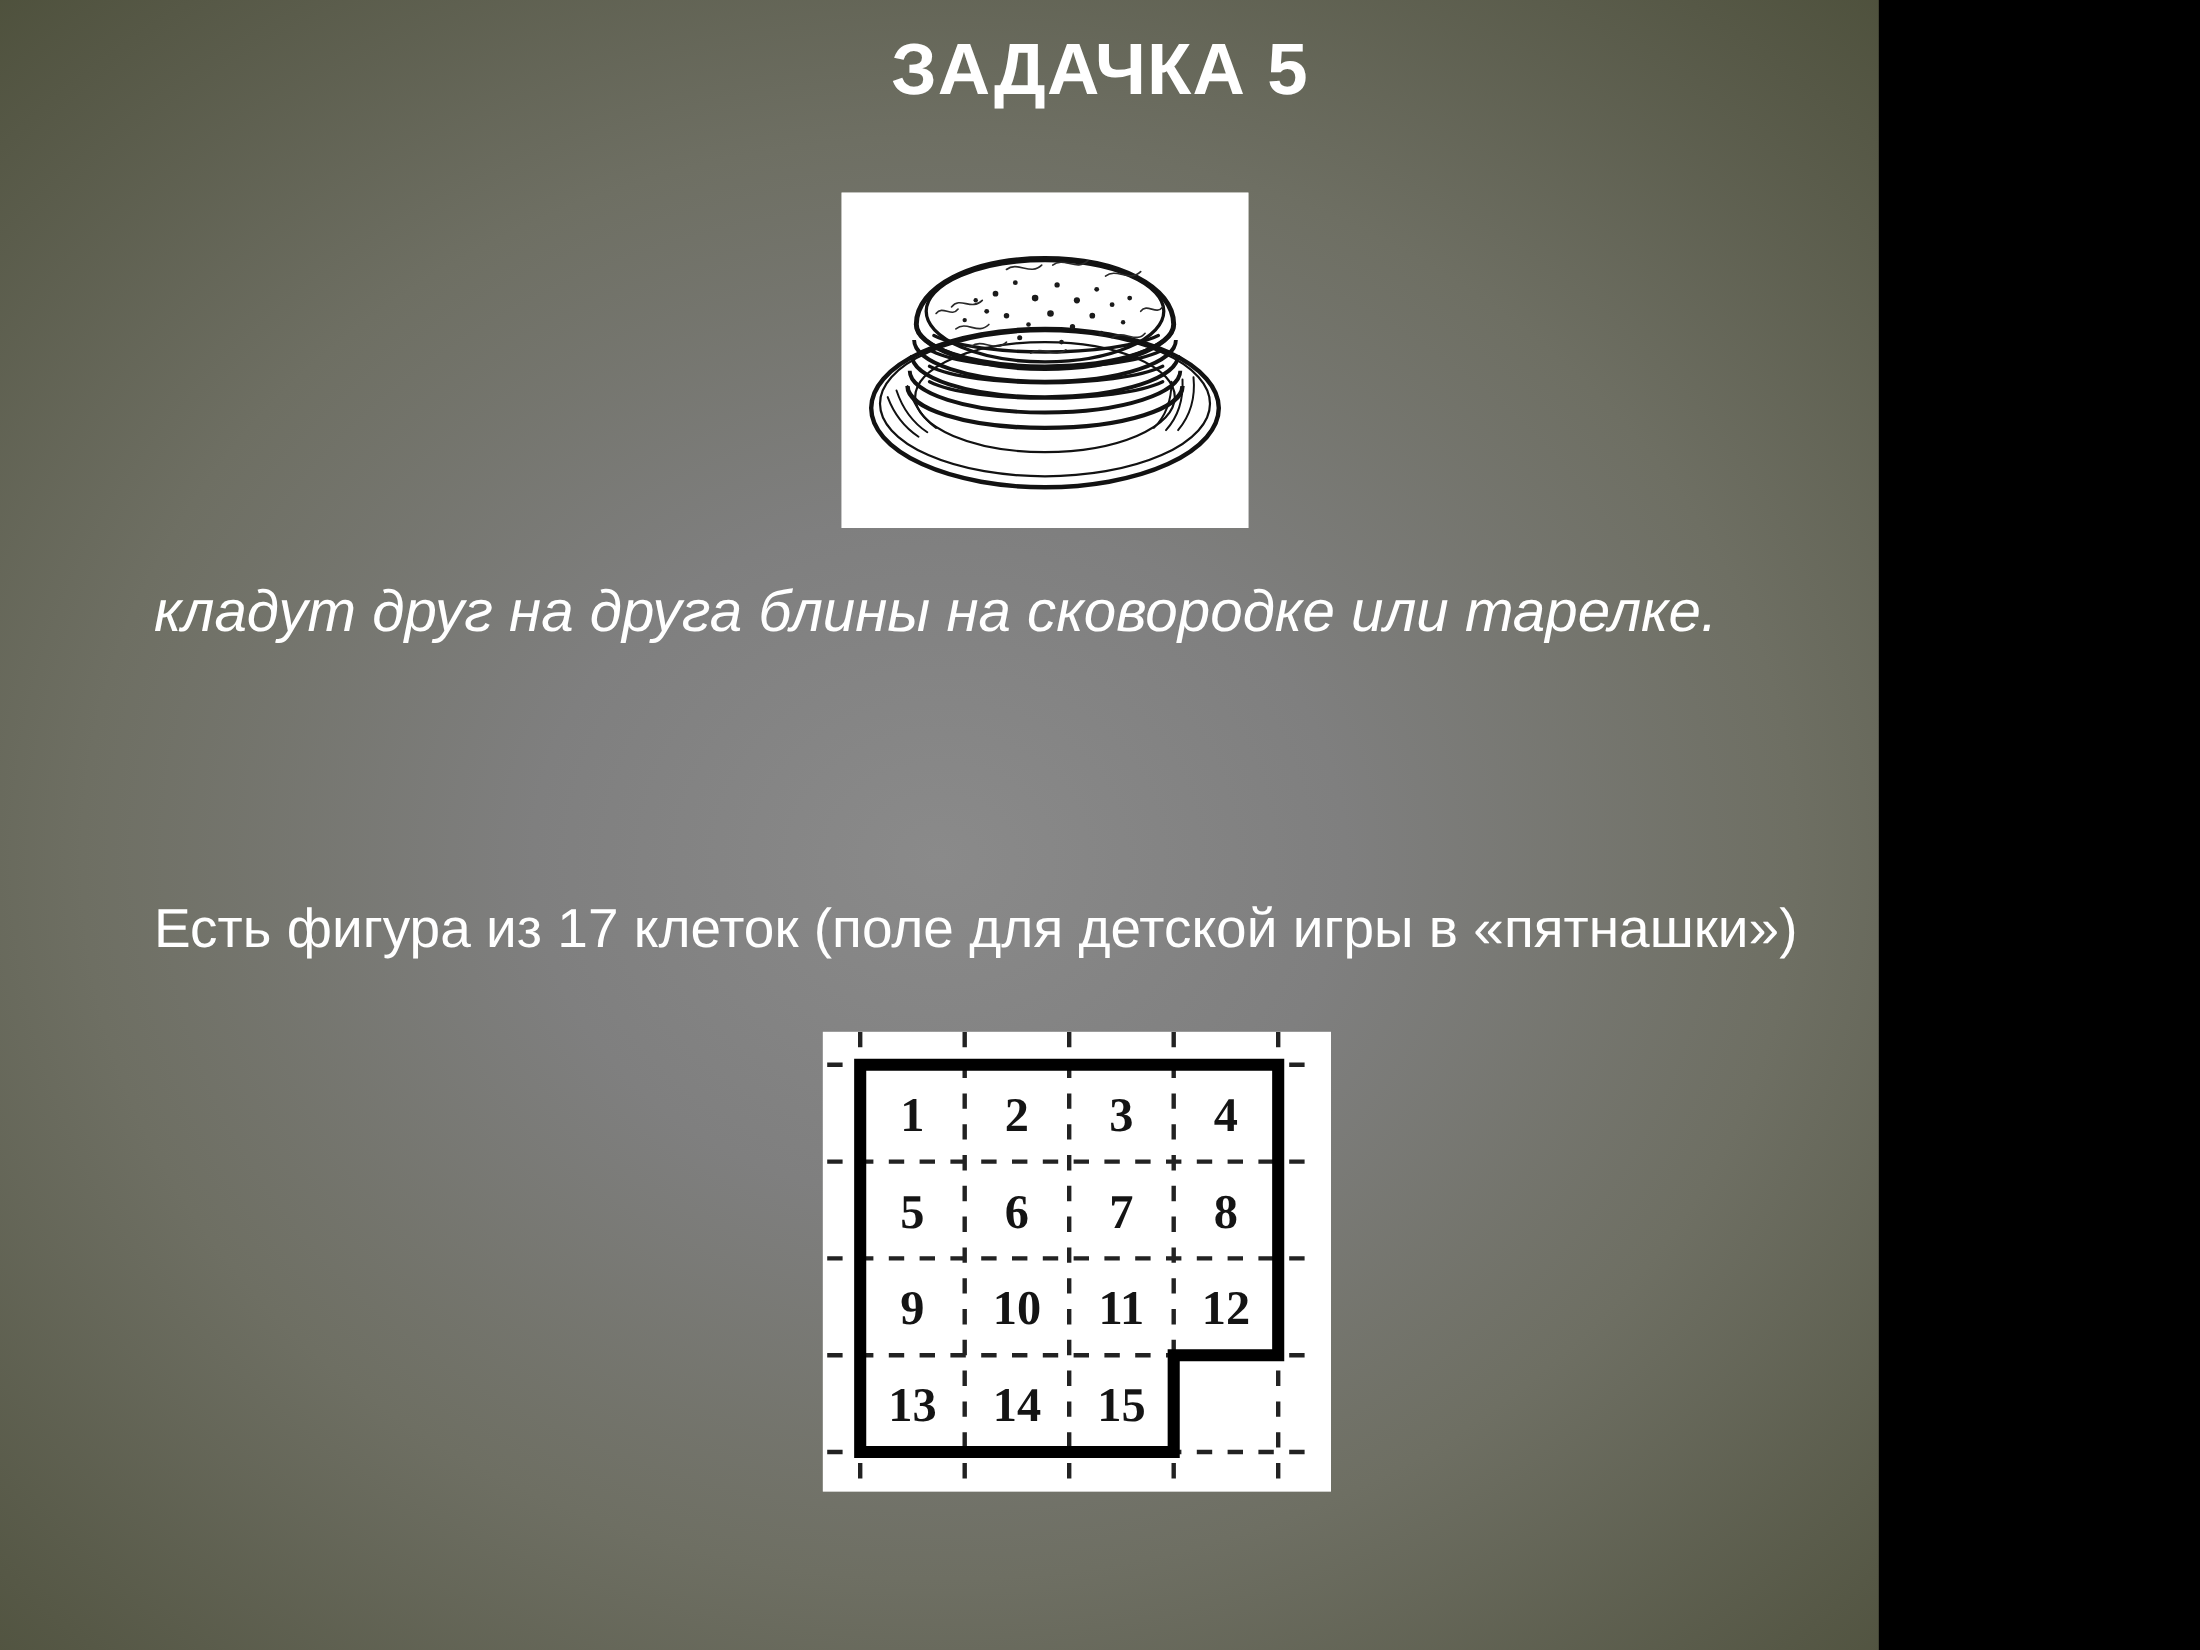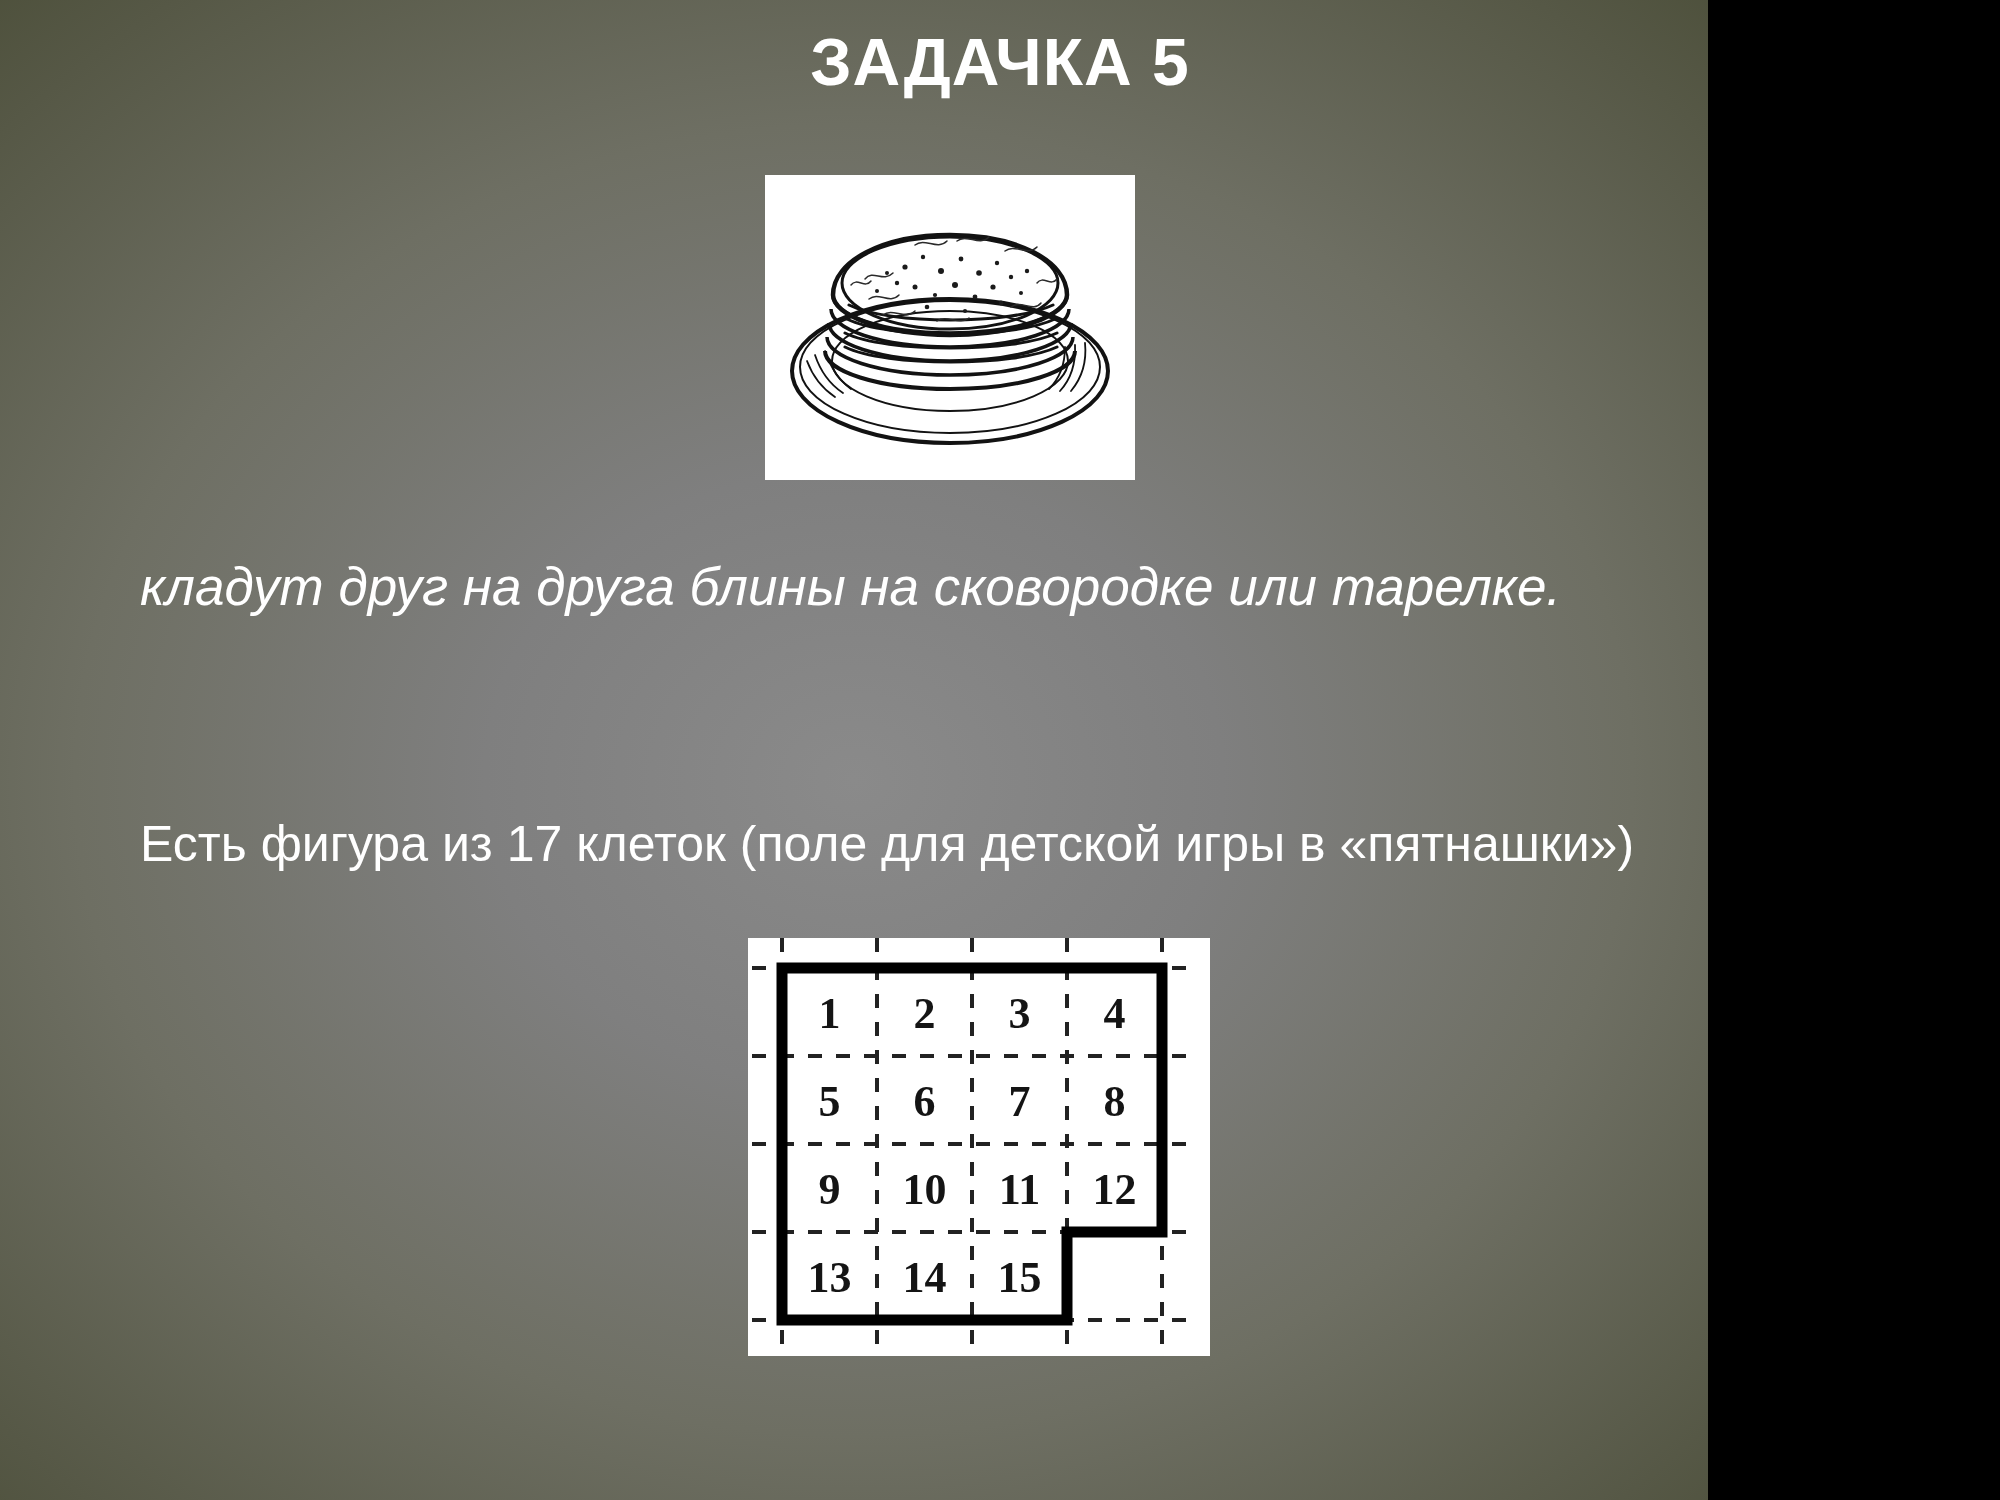--- a/index.html
+++ b/index.html
@@ -76,21 +76,20 @@
     text-align: justify;
     text-align-last: left;
   }
   .para-italic .ln {
     display: block;
     text-align: justify;
     text-align-last: justify;
   }
   .para-italic .ln.last {
     text-align-last: left;
-    margin-top: 30px;
   }
 
   .para-plain {
     position: absolute;
     left: 140px;
     top: 812px;
     width: 1760px;
     font-size: 50px;
     color: #ffffff;
     line-height: 1.3;

